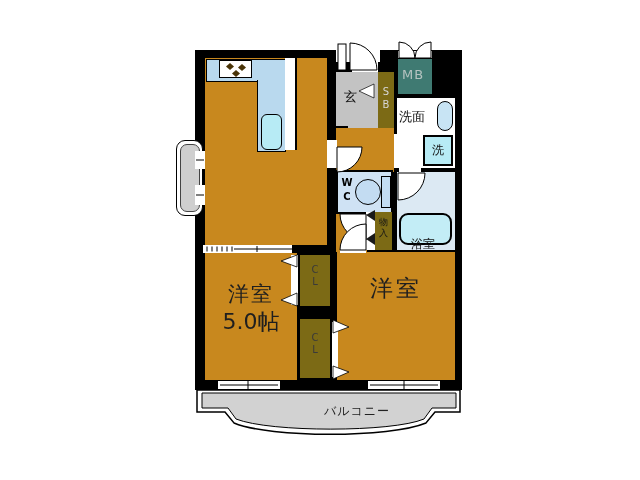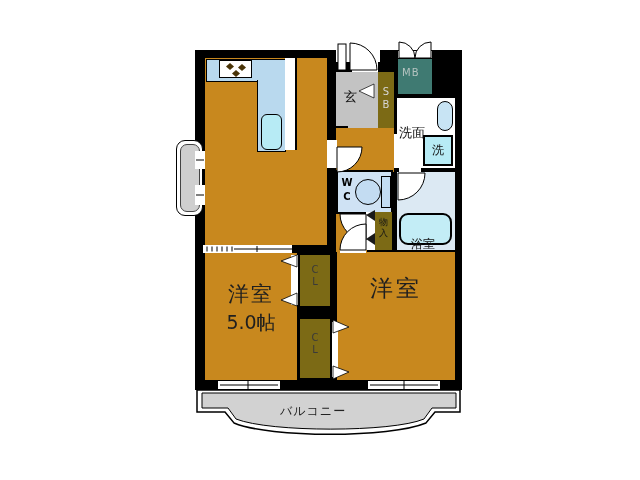--- a/index.html
+++ b/index.html
@@ -61,35 +61,35 @@
   .win5{left:218px;top:381px;width:62px;height:8px;background:#fff;}
   .win6{left:368px;top:381px;width:72px;height:8px;background:#fff;}
 
   
   .lbl{color:#1f1f1f;}
   .ldk-label{left:200px;top:168px;width:115px;text-align:center;}
   .ldk-label .l1{font-size:26px;line-height:30px;letter-spacing:1px;}
   .ldk-label .l2{font-size:24px;line-height:28px;}
   .bed5-label{left:205px;top:281px;width:92px;text-align:center;}
   .bed5-label .l1{font-size:21px;line-height:26px;letter-spacing:2px;}
-  .bed5-label .l2{font-size:19px;line-height:30px;}
+  .bed5-label .l2{font-size:22px;line-height:30px;}
   .bed6-label{left:337px;top:274px;width:118px;text-align:center;}
   .bed6-label .l1{font-size:23px;line-height:28px;letter-spacing:3px;}
   .bed6-label .l2{font-size:23px;line-height:33px;}
   .genkan-label{left:344px;top:88px;font-size:13px;color:#111;}
   .sb .ch{display:block;text-align:center;font-size:10px;line-height:13px;color:#d6d6d6;}
-  .mb-label{left:402px;top:67px;font-size:10px;color:#b5c3c0;letter-spacing:1px;}
-  .washroom-label{left:399px;top:108px;font-size:13px;color:#111;margin-top:16px;}
+  .mb-label{left:402px;top:67px;font-size:13px;color:#b5c3c0;letter-spacing:1px;}
+  .washroom-label{left:399px;top:108px;font-size:13px;color:#111;}
   .washer-label{font-size:12px;color:#111;}
   .bath-label{left:411px;top:188px;font-size:12px;color:#111;margin-top:48px;}
   .storage .ch{display:block;text-align:center;font-size:9px;line-height:11px;color:#151515;}
   .cl-chars{width:100%;padding-top:9px;}
   .cl-low .cl-chars{padding-top:13px;}
   .cl-chars .ch{display:block;text-align:center;font-size:10px;line-height:12px;color:#3a3a3a;}
-  .balcony-label{left:280px;top:403px;width:110px;text-align:left;font-size:12px;color:#222;letter-spacing:1px;}
+  .balcony-label{left:280px;top:403px;width:110px;text-align:right;font-size:12px;color:#222;letter-spacing:1px;}
 
   svg.overlay{position:absolute;left:0;top:0;pointer-events:none;}
 </style>
 </head>
 <body>
 
 <div id="canvas">
 
   <div class="abs walls"></div>
 

